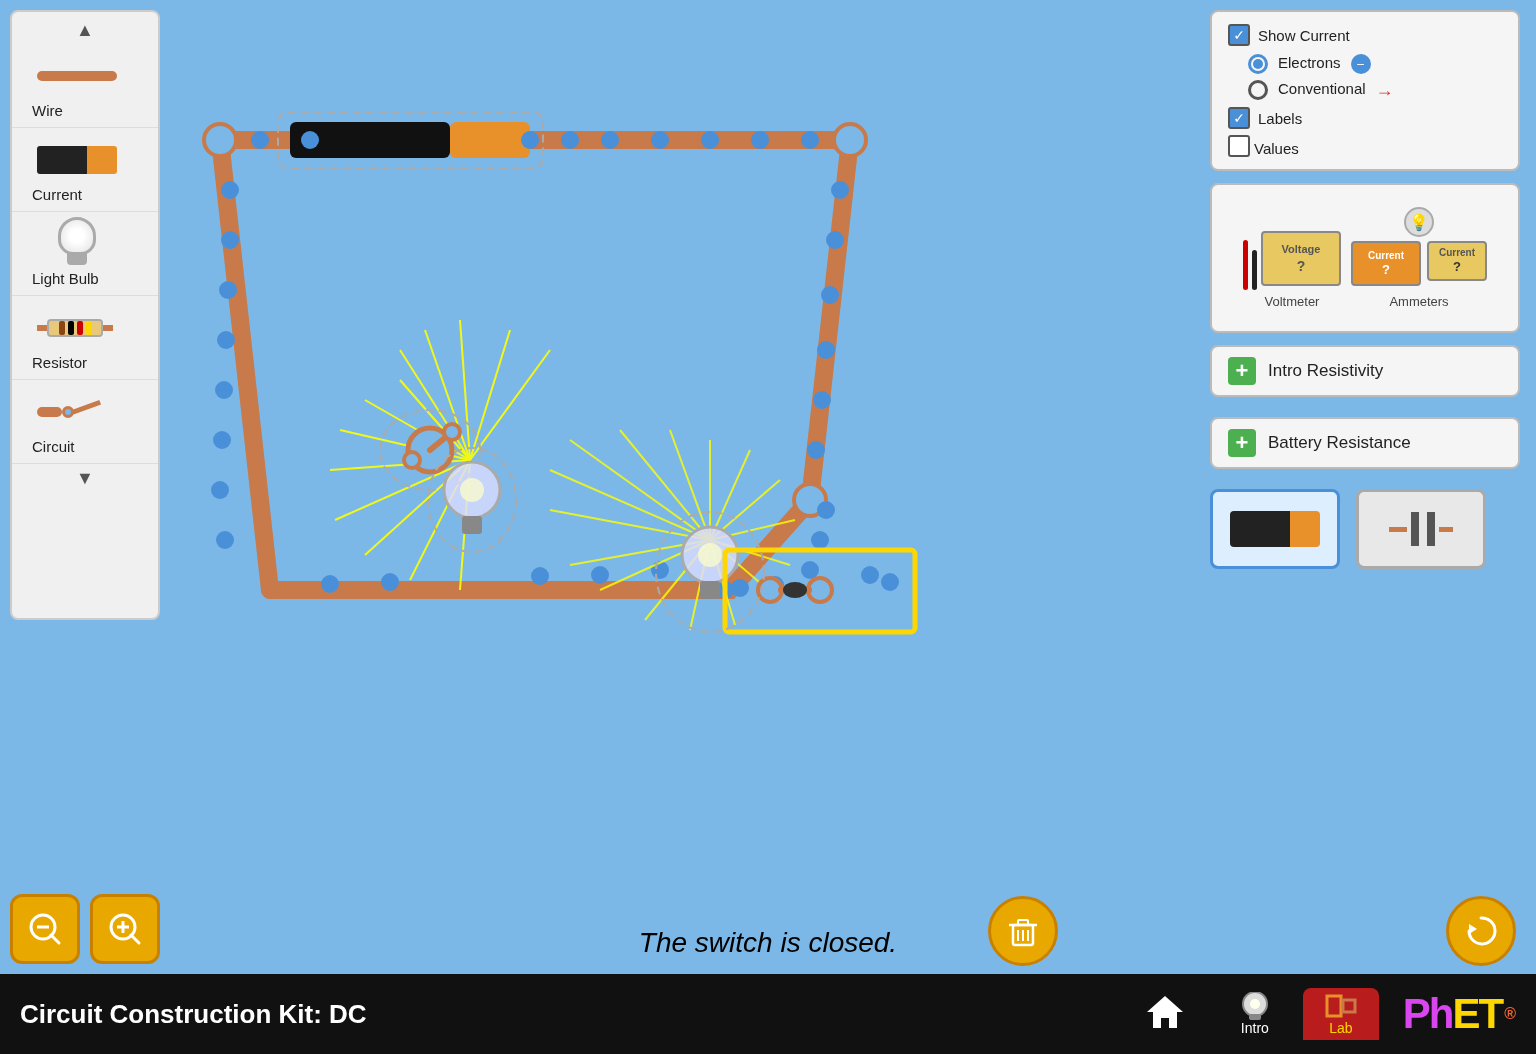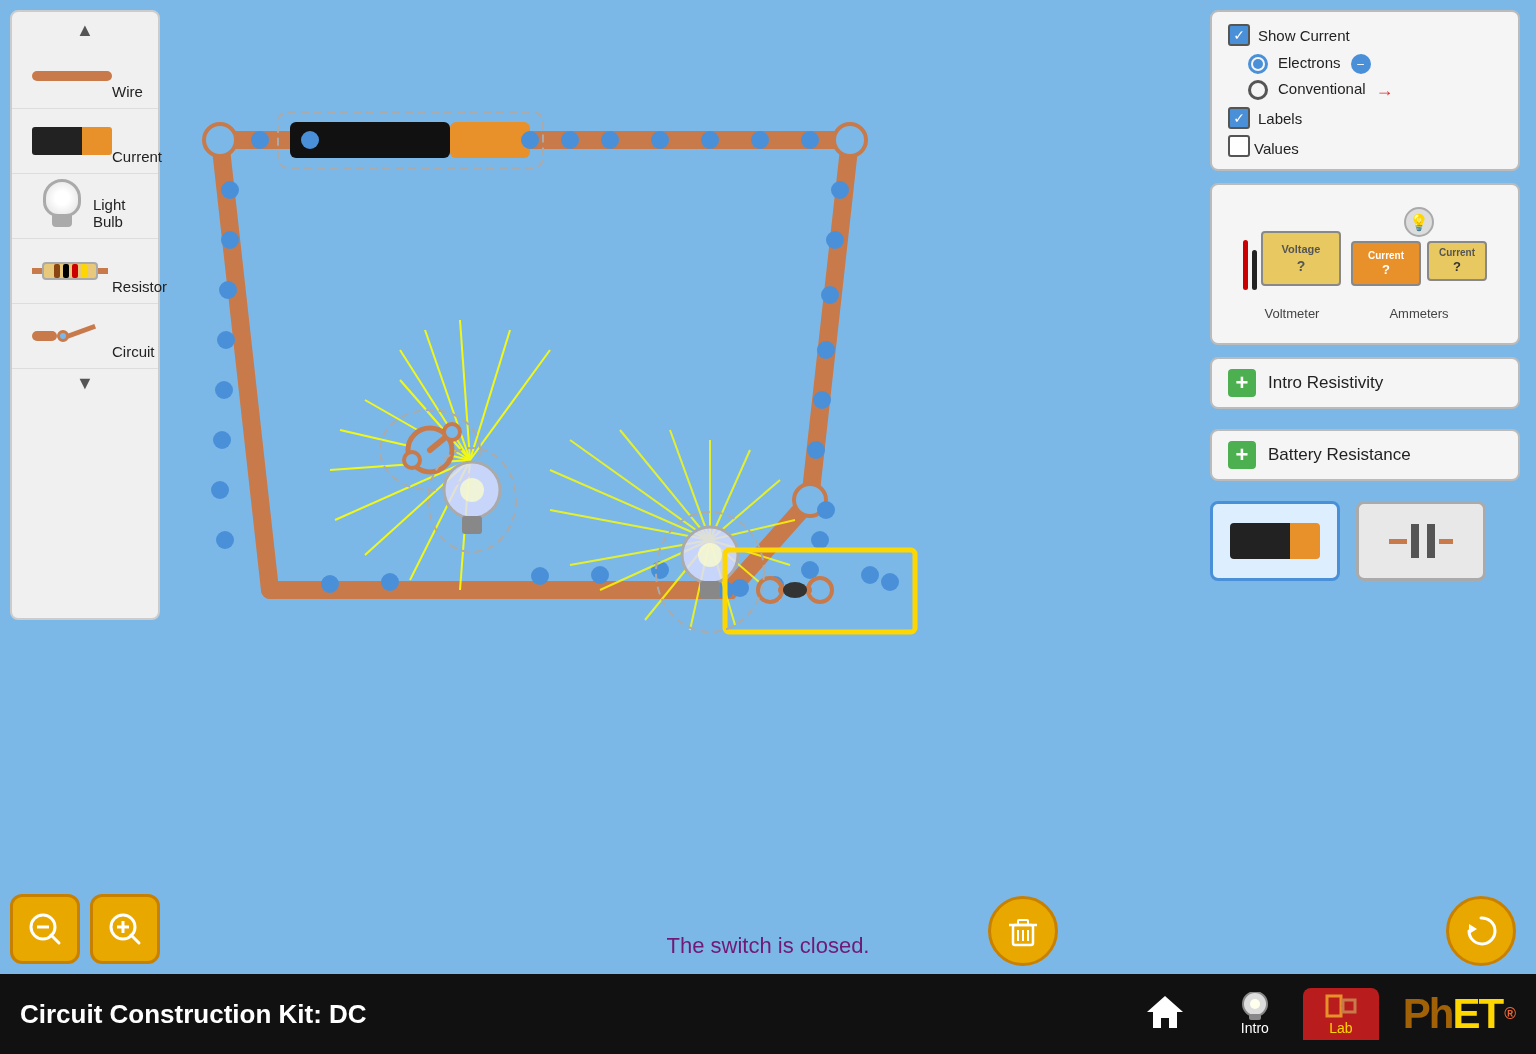--- a/index.html
+++ b/index.html
@@ -32,22 +32,22 @@
       height: 28px;
       display: flex;
       align-items: center;
       justify-content: center;
       cursor: pointer;
       font-size: 18px;
       color: #555;
     }
     .sidebar-item {
       display: flex;
-      flex-direction: row;
-      align-items: flex-end;
+      flex-direction: column;
+      align-items: flex-start;
       width: 100%;
       padding: 8px 20px;
       cursor: pointer;
       border-bottom: 1px solid #ddd;
     }
     .sidebar-item:last-of-type { border-bottom: none; }
     .sidebar-item-icon {
       width: 90px;
       height: 48px;
       display: flex;
@@ -334,21 +334,21 @@
       align-items: center;
       justify-content: center;
       font-size: 9px;
       color: #222;
       font-weight: bold;
     }
     .ammeters-row {
       display: flex;
       gap: 6px;
     }
-    .meter-label { font-size: 13px; color: #444; margin-top: 16px; }
+    .meter-label { font-size: 13px; color: #444; margin-top: 4px; }
 
     
     .green-btn-panel {
       background: #f5f5f5;
       border: 2px solid #bbb;
       border-radius: 8px;
       display: flex;
       align-items: center;
       gap: 12px;
       padding: 10px 16px;
@@ -518,23 +518,24 @@
       color: white;
       font-weight: bold;
     }
 
     
     #status-text {
       position: absolute;
       bottom: 95px;
       left: 50%;
       transform: translateX(-50%);
-      font-size: 22px;
-      color: #701a75;
+      font-size: 28px;
+      color: #000000;
       white-space: nowrap;
+      font-style: italic;
     }
 
     
     #delete-btn {
       position: absolute;
       bottom: 88px;
       left: 50%;
       transform: translateX(220px);
       width: 70px;
       height: 70px;
@@ -946,17 +947,17 @@
           <rect x="4" y="4" width="14" height="20" fill="none" stroke="#e8902a" stroke-width="3"></rect>
           <rect x="20" y="8" width="12" height="12" fill="none" stroke="#c87a4a" stroke-width="3"></rect>
           <line x1="18" y1="14" x2="20" y2="14" stroke="#c87a4a" stroke-width="2"></line>
         </svg>
       </div>
       <span class="nav-tab-label">Lab</span>
     </div>
   </div>
 
   <div style="margin-left:auto;display:flex;align-items:center;">
-    <span style="font-size:42px;font-weight:900;color:#a16207;letter-spacing:-2px;">Ph</span>
+    <span style="font-size:42px;font-weight:900;color:#d946ef;letter-spacing:-2px;">Ph</span>
     <span style="font-size:42px;font-weight:900;color:#ffd700;letter-spacing:-2px;">ET</span>
     <span style="font-size:16px;color:#e63;font-weight:bold;margin-left:2px;">®</span>
   </div>
 </div>
 
 </body></html>

